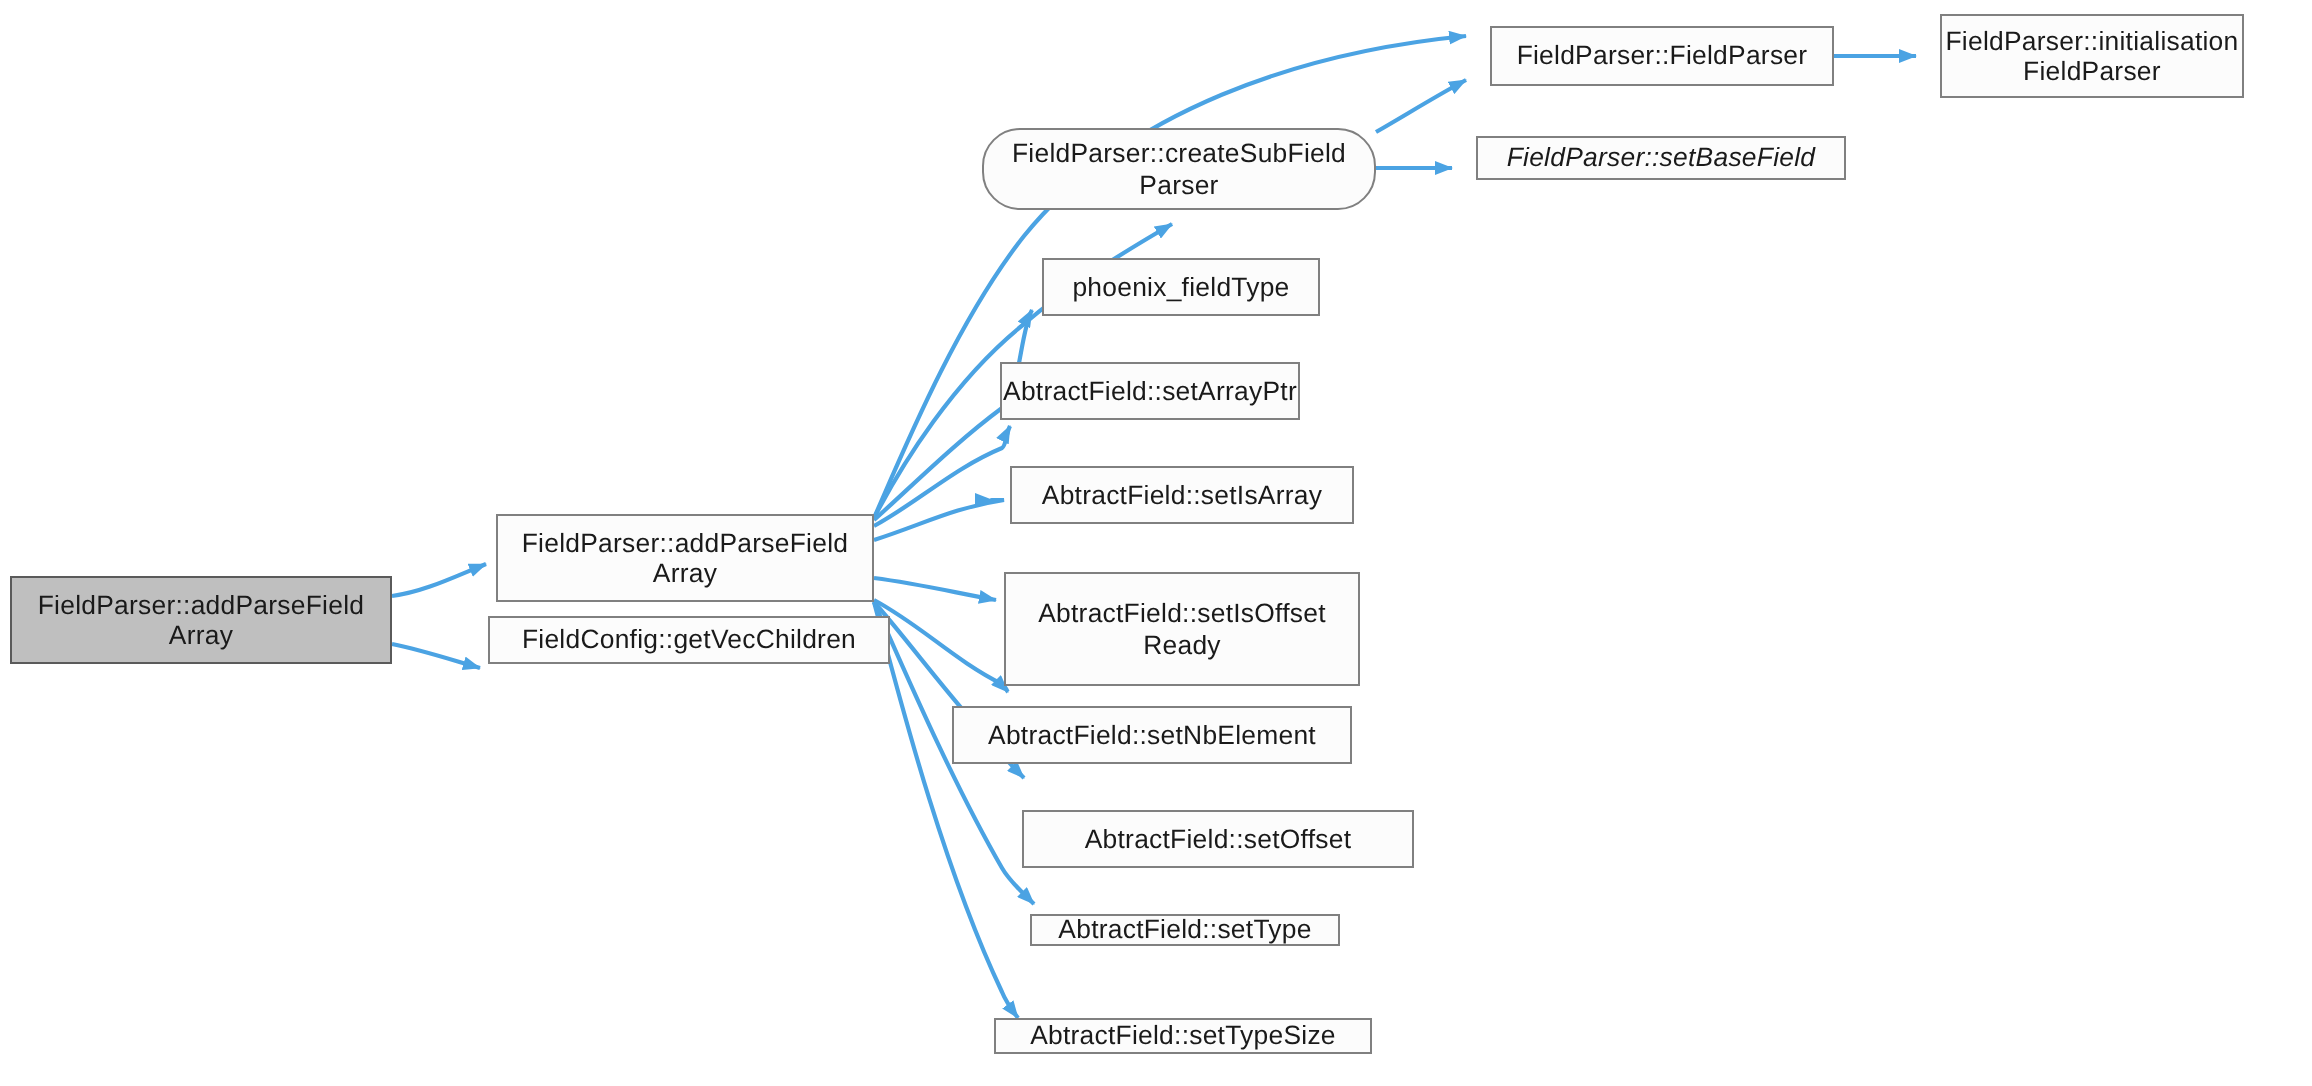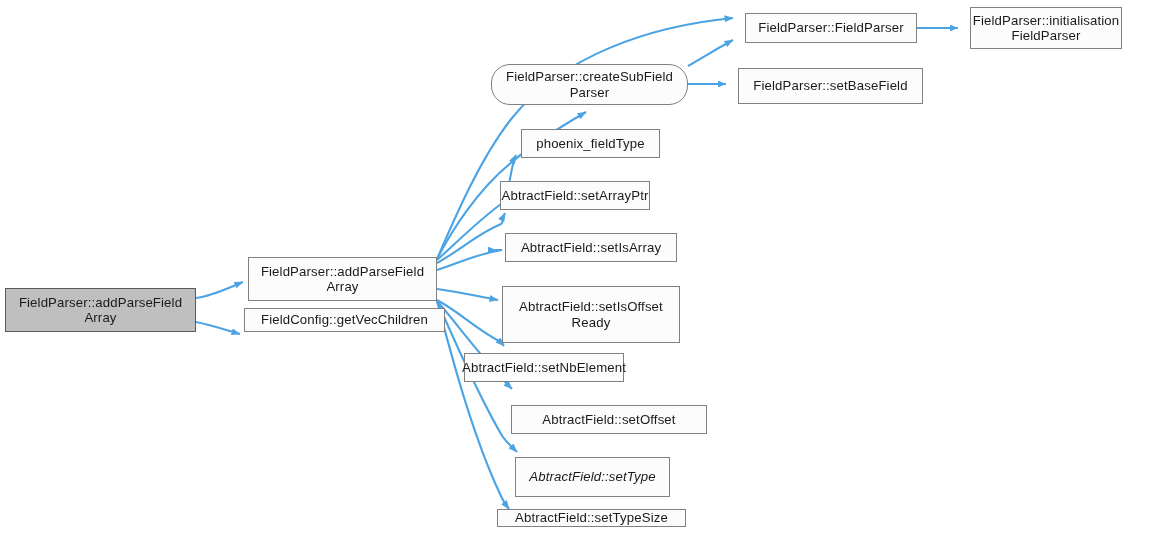--- a/index.html
+++ b/index.html
@@ -89,23 +89,23 @@
       <div class="node-box" style="left: 248px; top: 257px; width: 189px; height: 44px;"><span class="node-label">FieldParser::addParseField
 Array</span></div>
       <div class="node-box" style="left: 244px; top: 308px; width: 201px; height: 24px;"><span class="node-label">FieldConfig::getVecChildren</span></div>
       <div class="node-box" style="left: 491px; top: 64px; width: 197px; height: 41px; border-radius: 19px;"><span class="node-label">FieldParser::createSubField
 Parser</span></div>
       <div class="node-box" style="left: 521px; top: 129px; width: 139px; height: 29px;"><span class="node-label">phoenix_fieldType</span></div>
       <div class="node-box" style="left: 500px; top: 181px; width: 150px; height: 29px;"><span class="node-label">AbtractField::setArrayPtr</span></div>
       <div class="node-box" style="left: 505px; top: 233px; width: 172px; height: 29px;"><span class="node-label">AbtractField::setIsArray</span></div>
       <div class="node-box" style="left: 502px; top: 286px; width: 178px; height: 57px;"><span class="node-label">AbtractField::setIsOffset
 Ready</span></div>
-      <div class="node-box" style="left: 464px; top: 353px; width: 160px; height: 29px;"><span class="node-label">AbtractField::setNbElement</span></div>
+      <div class="node-box" style="left: 476px; top: 353px; width: 200px; height: 29px;"><span class="node-label">AbtractField::setNbElement</span></div>
       <div class="node-box" style="left: 511px; top: 405px; width: 196px; height: 29px;"><span class="node-label">AbtractField::setOffset</span></div>
-      <div class="node-box" style="left: 515px; top: 457px; width: 155px; height: 40px; font-style: italic;"><span class="node-label">AbtractField::setType</span></div>
+      <div class="node-box" style="left: 515px; top: 457px; width: 155px; height: 16px;"><span class="node-label">AbtractField::setType</span></div>
       <div class="node-box" style="left: 497px; top: 509px; width: 189px; height: 18px;"><span class="node-label">AbtractField::setTypeSize</span></div>
       <div class="node-box" style="left: 745px; top: 13px; width: 172px; height: 30px;"><span class="node-label">FieldParser::FieldParser</span></div>
-      <div class="node-box" style="left: 738px; top: 68px; width: 185px; height: 36px;"><span class="node-label">FieldParser::setBaseField</span></div>
+      <div class="node-box" style="left: 738px; top: 68px; width: 185px; height: 22px; font-style: italic;"><span class="node-label">FieldParser::setBaseField</span></div>
       <div class="node-box" style="left: 970px; top: 7px; width: 152px; height: 42px;"><span class="node-label">FieldParser::initialisation
 FieldParser</span></div>
     </div>
 
 </div>
 
 </body></html>

